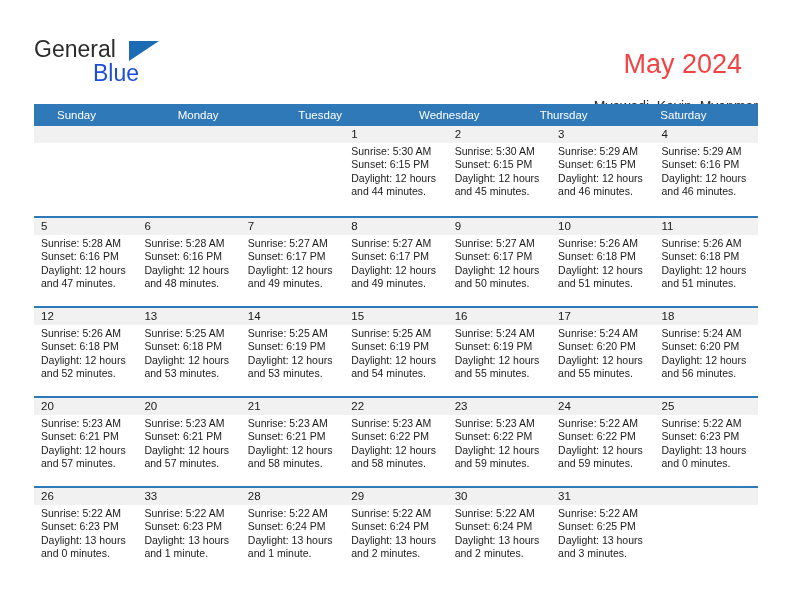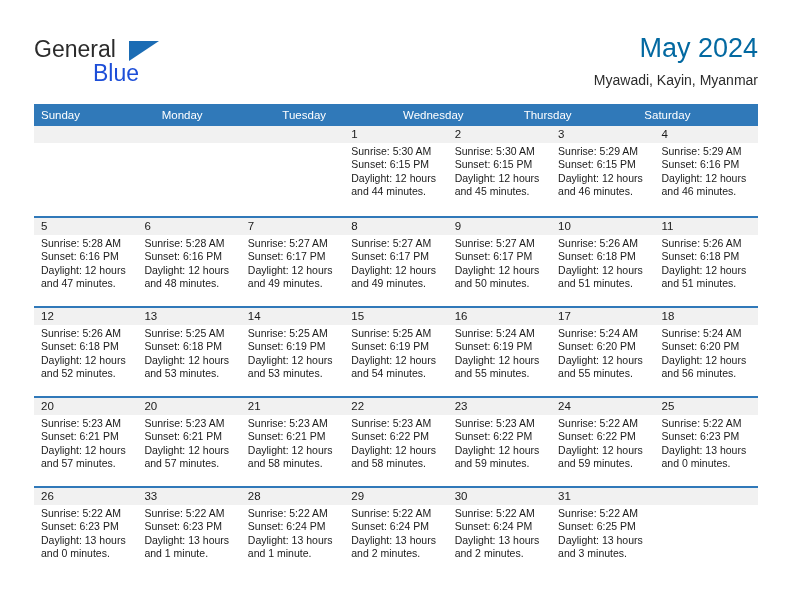--- a/index.html
+++ b/index.html
@@ -66,23 +66,23 @@
 
   .title-block {
     position: absolute;
     right: 34px;
     top: 32px;
     text-align: right;
   }
   .cal-title {
     font-size: 27px;
     line-height: 32px;
-    color: #0369a1;
+    color: #ef4444;
     font-weight: normal;
-    margin: 0;
+    margin: 16px;
     white-space: nowrap;
   }
   .cal-subtitle {
     font-size: 14px;
     line-height: 20px;
     color: #2b2b2b;
     margin: 6px 0 0 16px;
     white-space: nowrap;
   }
 
@@ -96,21 +96,21 @@
   .weekday-row {
     display: flex;
     background: #3079b9;
     height: 22px;
   }
   .weekday-cell {
     flex: 1 1 0;
     color: #ffffff;
     font-size: 11.5px;
     line-height: 22px;
-    padding-left: 7px;
+    padding-left: 23px;
     box-sizing: border-box;
     white-space: nowrap;
     overflow: hidden;
   }
   .week-row {
     display: flex;
     border-top: 2px solid #3079b9;
     height: 90px;
     box-sizing: border-box;
   }

